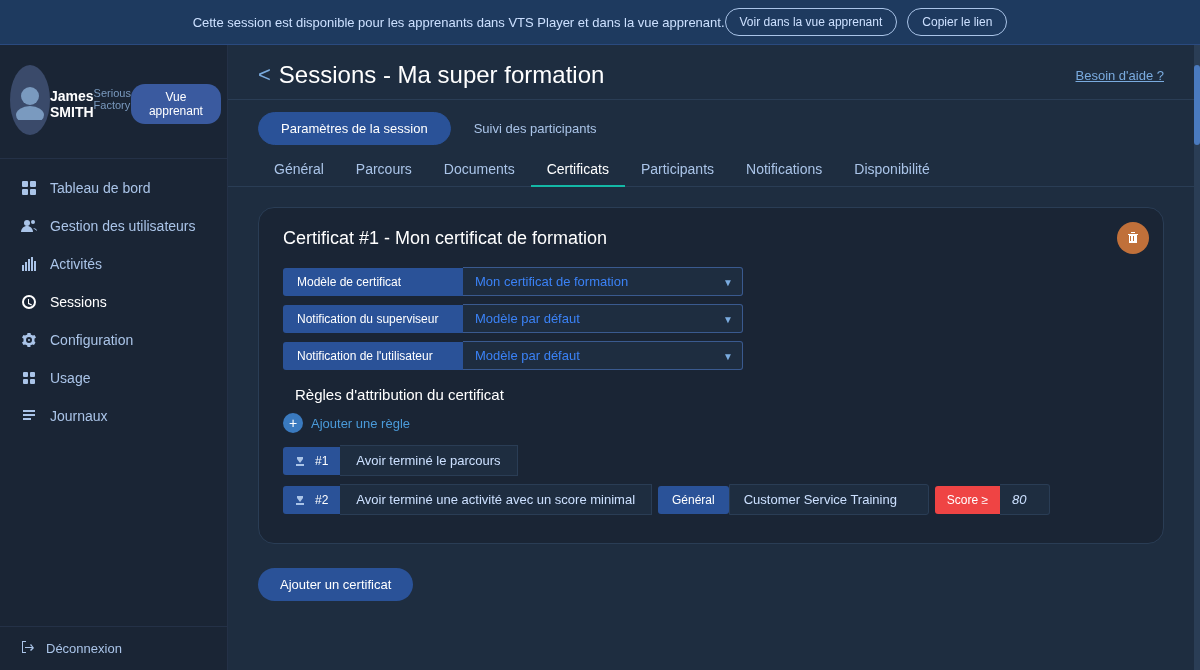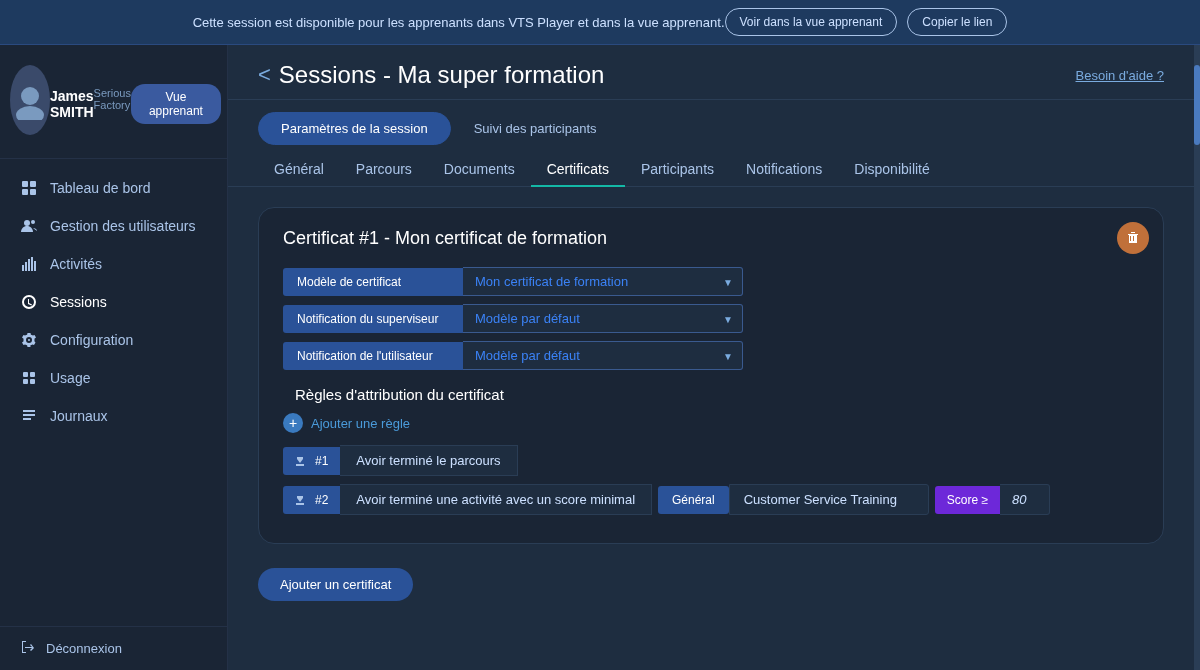--- a/index.html
+++ b/index.html
@@ -278,21 +278,21 @@
     .rule-value {
       background: #1e2d40;
       border: 1px solid #2a3d55;
       color: #cce0ff;
       padding: 7px 14px;
       font-size: 13px;
       border-radius: 0 3px 3px 0;
       min-width: 200px;
     }
     .rule-score-label {
-      background: #6d28d9;
+      background: #ef4444;
       color: #fff;
       padding: 7px 12px;
       font-size: 12px;
       margin-left: 6px;
       border-radius: 3px 0 0 3px;
     }
     .rule-score-val {
       background: #1e2d40;
       border: 1px solid #2a3d55;
       border-left: none;

